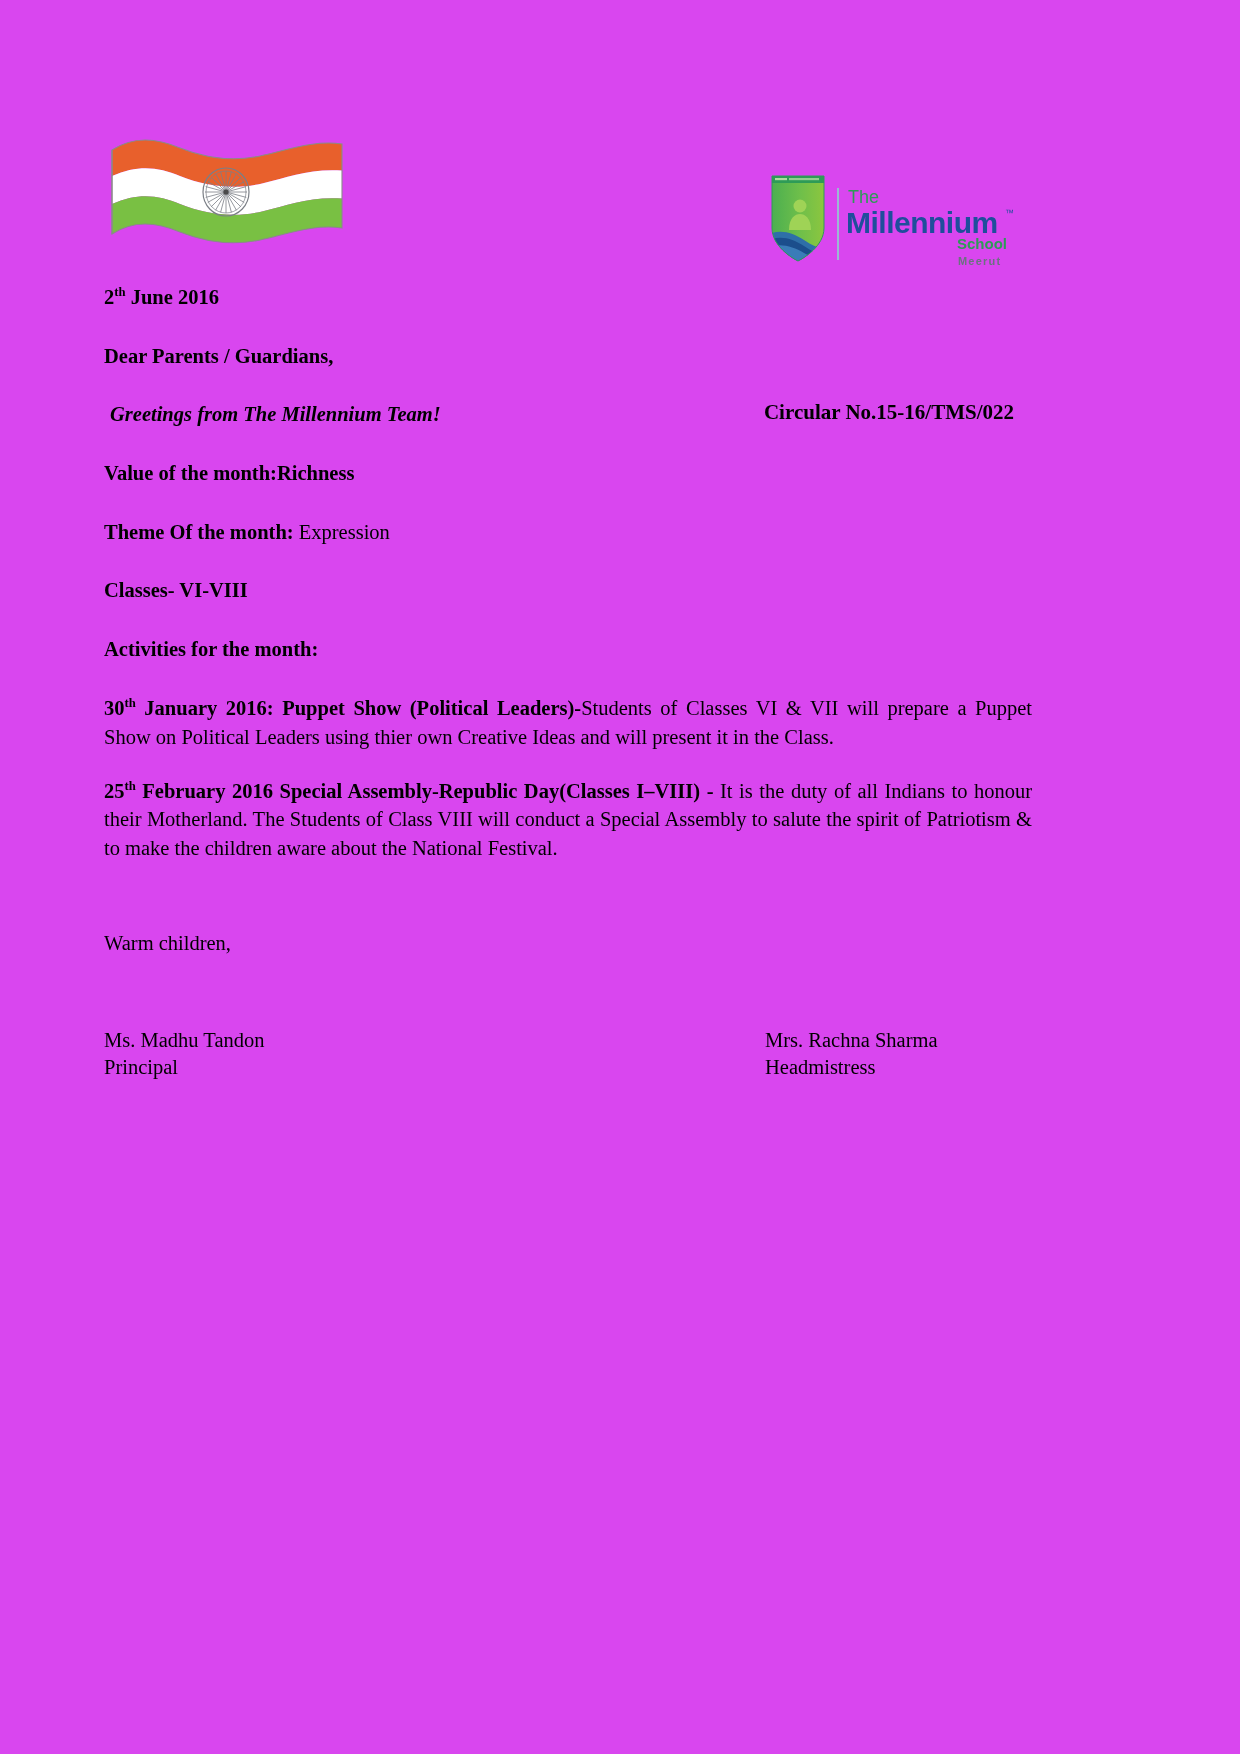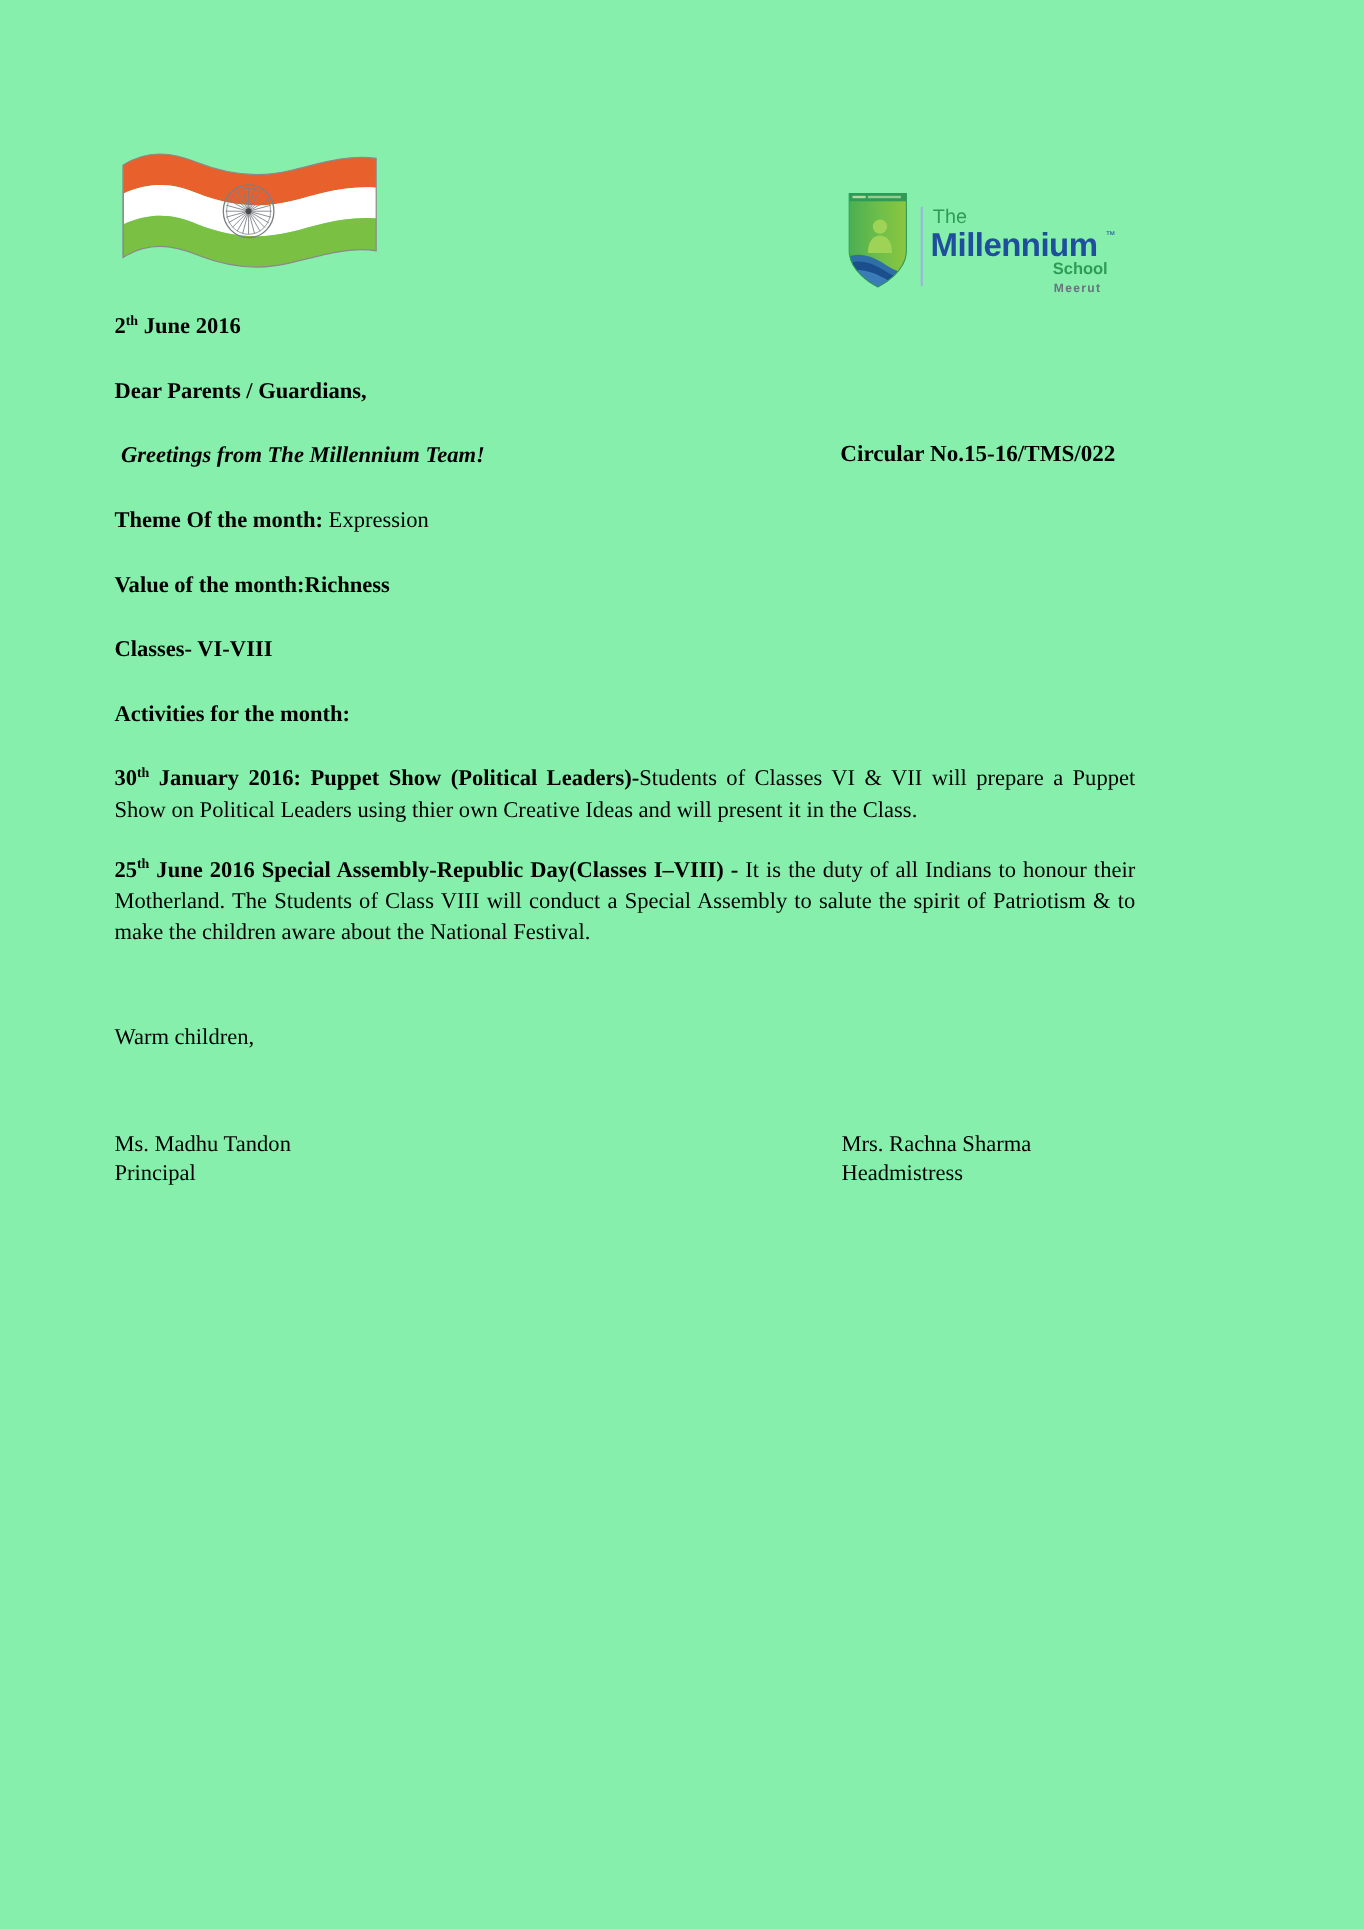--- a/index.html
+++ b/index.html
@@ -11,21 +11,21 @@
     width: 1240px;
     height: 1754px;
     position: relative;
     font-family: "Liberation Serif", "DejaVu Serif", serif;
     color: #000000;
     overflow: hidden;
   }
   .page {
     position: absolute;
     inset: 0;
-    background: #86efac;
+    background: #d946ef;
   }
 
   
   .header {
     position: absolute;
     top: 0; left: 0; right: 0;
     height: 285px;
   }
   .flag-wrap {
     position: absolute;
@@ -222,31 +222,31 @@
   <div class="content">
 
     <p class="line b"><span>2</span><sup>th</sup><span> June 2016</span></p>
 
     <p class="line b">Dear Parents / Guardians,</p>
 
     <div class="circular">Circular No.15-16/TMS/022</div>
 
     <p class="line bi greeting-indent">Greetings from The Millennium Team!</p>
 
+    <p class="line b">Value of the month:Richness</p>
+
     <p class="line"><span class="b">Theme Of the month:</span><span> Expression</span></p>
 
-    <p class="line b">Value of the month:Richness</p>
-
     <p class="line b">Classes- VI-VIII</p>
 
     <p class="line b">Activities for the month:</p>
 
     <p class="para justify"><span class="b">30</span><sup class="b">th</sup><span class="b"> January 2016: Puppet Show (Political Leaders)-</span><span>Students of Classes VI &amp; VII will prepare a Puppet Show on Political Leaders using thier own Creative Ideas and will present it in the Class.</span></p>
 
-    <p class="para justify"><span class="b">25</span><sup class="b">th</sup><span class="b"> June 2016 Special Assembly-Republic Day(Classes I–VIII) - </span><span>It is the duty of all Indians to honour their Motherland. The Students of Class VIII will conduct a Special Assembly to salute the spirit of Patriotism &amp; to make the children aware about the National Festival.</span></p>
+    <p class="para justify"><span class="b">25</span><sup class="b">th</sup><span class="b"> February 2016 Special Assembly-Republic Day(Classes I–VIII) - </span><span>It is the duty of all Indians to honour their Motherland. The Students of Class VIII will conduct a Special Assembly to salute the spirit of Patriotism &amp; to make the children aware about the National Festival.</span></p>
 
     <div class="spacer-lg"></div>
 
     <p class="warm">Warm children,</p>
 
     <div class="sign-row">
       <div class="sign-left">
         <div>Ms. Madhu Tandon</div>
         <div>Principal</div>
       </div>

